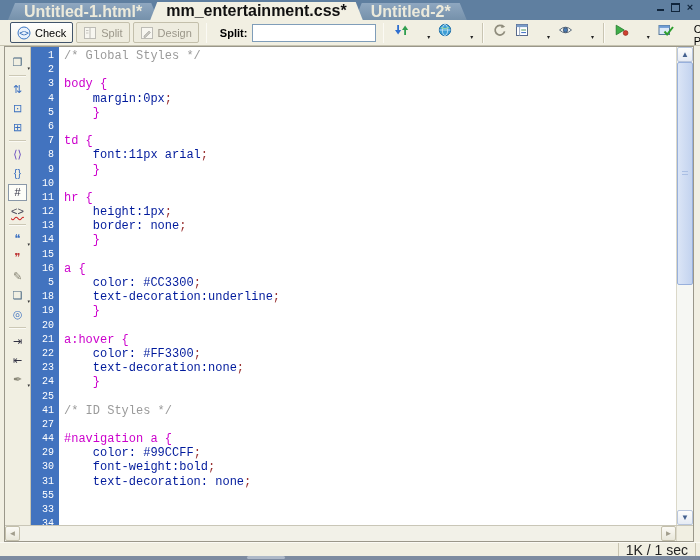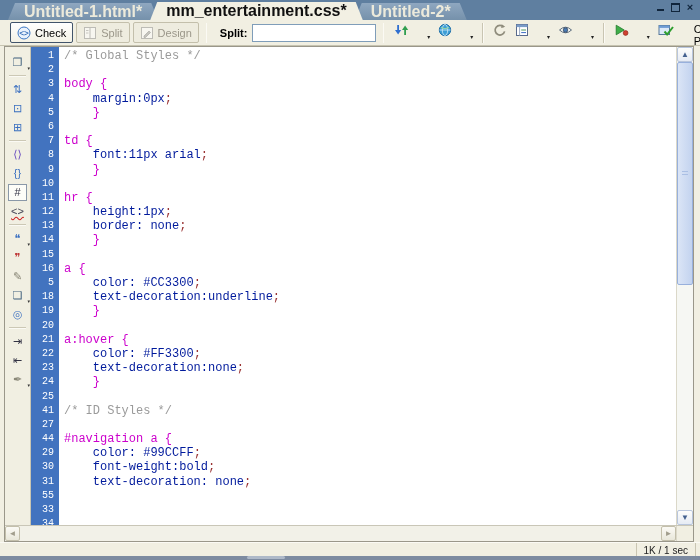--- a/index.html
+++ b/index.html
@@ -89,21 +89,21 @@
   .vthumb::after{content:"";position:absolute;left:4px;right:4px;top:50%;margin-top:-3px;height:6px;
     background:repeating-linear-gradient(#aabfe4 0 1px,transparent 1px 3px);}
   .hrow{height:15px;flex:none;display:flex;border-top:1px solid #c9c6b7;background:#f2f1e8;}
   .harrow{width:15px;flex:none;background:linear-gradient(#fbfaf5,#e9e7da);border:1px solid #c3bfab;border-radius:2px;
     color:#a19d8c;font-size:8px;display:flex;align-items:center;justify-content:center;box-sizing:border-box;}
   .htrack{flex:1;background:#f2f1e8;}
   .hcorner{width:16px;flex:none;background:var(--toolbar-bg,#f1efe2);border-left:1px solid #dbd8c9;}
   
   .statusbar{
     position:absolute;left:0;right:0;top:542px;height:14px;background:var(--toolbar-bg,#f1efe2);
-    border-top:1px solid #fbfaf4;display:flex;align-items:center;justify-content:flex-end;font-size:10px;color:#222;
+    border-top:1px solid #fbfaf4;display:flex;align-items:center;justify-content:flex-end;font-size:14px;color:#222;
   }
   .status-cell{height:100%;display:flex;align-items:center;padding:0 7px;
     border-left:1px solid #c9c5b2;border-right:1px solid #c9c5b2;margin-right:4px;}
   
   .bottomstrip{position:absolute;left:0;right:0;bottom:0;height:4px;background:var(--bottom-strip,#7d8ba0);}
   .panel-handle{position:absolute;left:247px;top:0;width:38px;height:3px;background:#aeb9c8;border-radius:2px;}
 </style>
 </head>
 <body>
 

